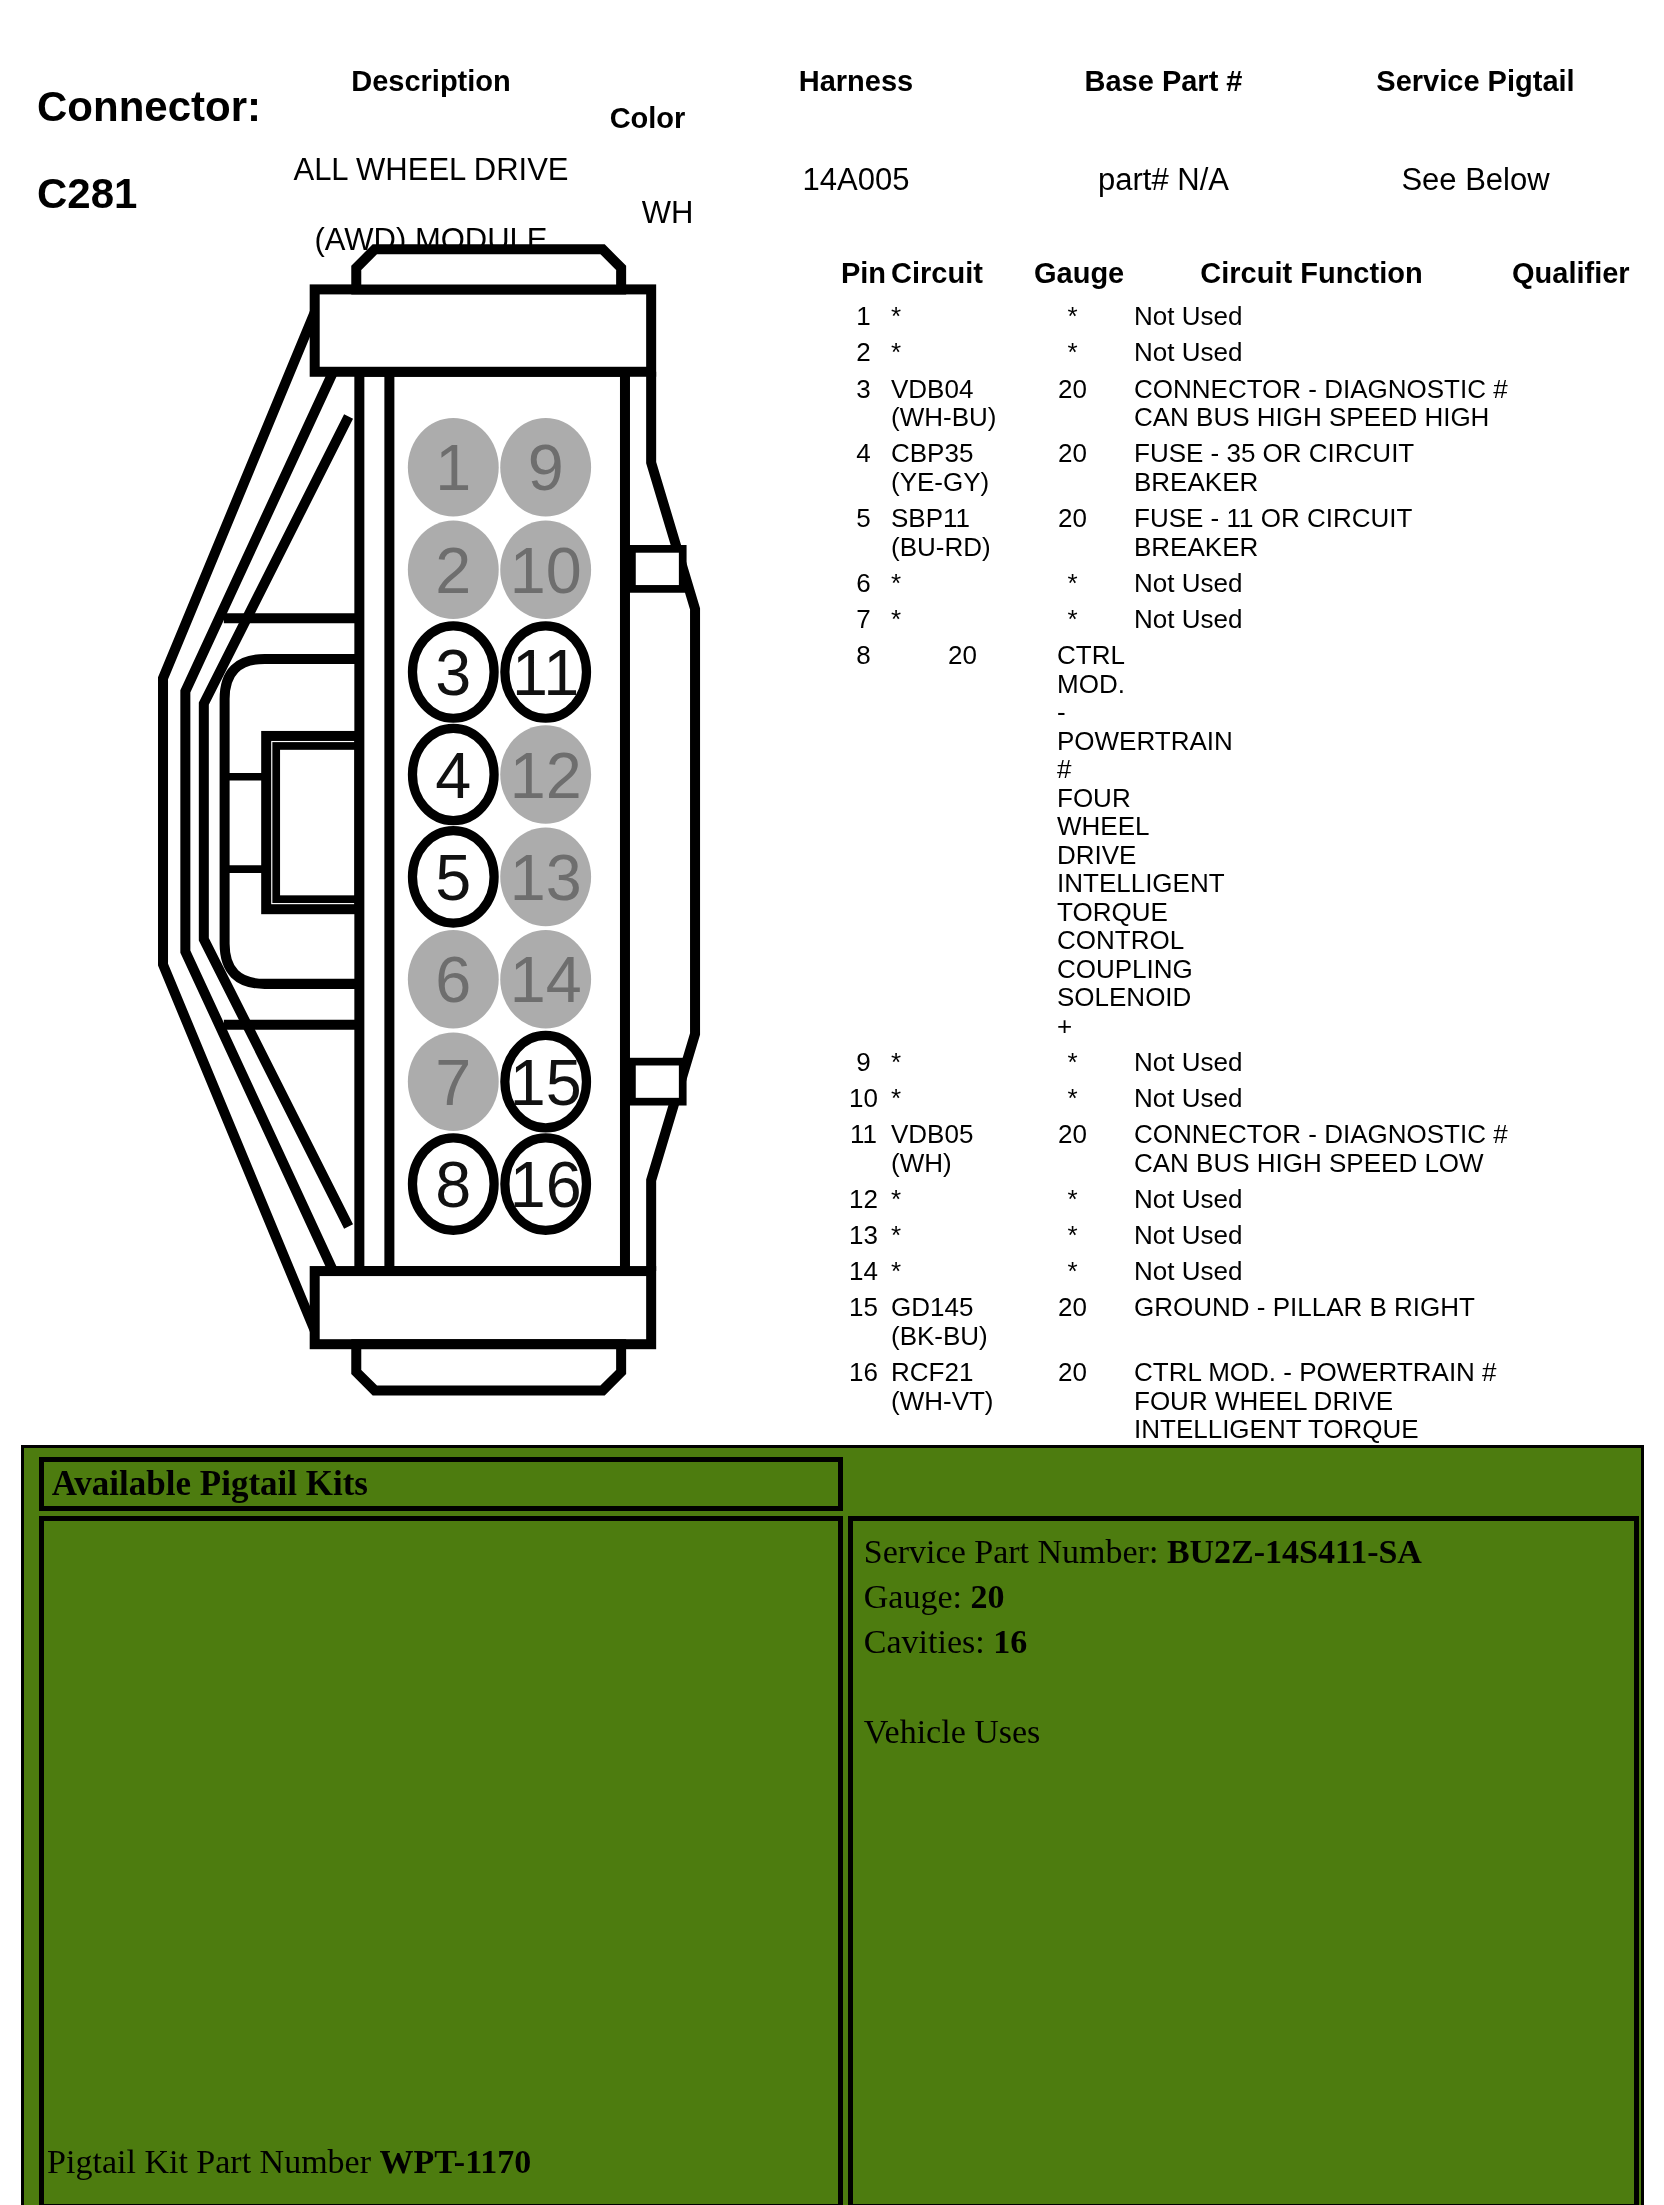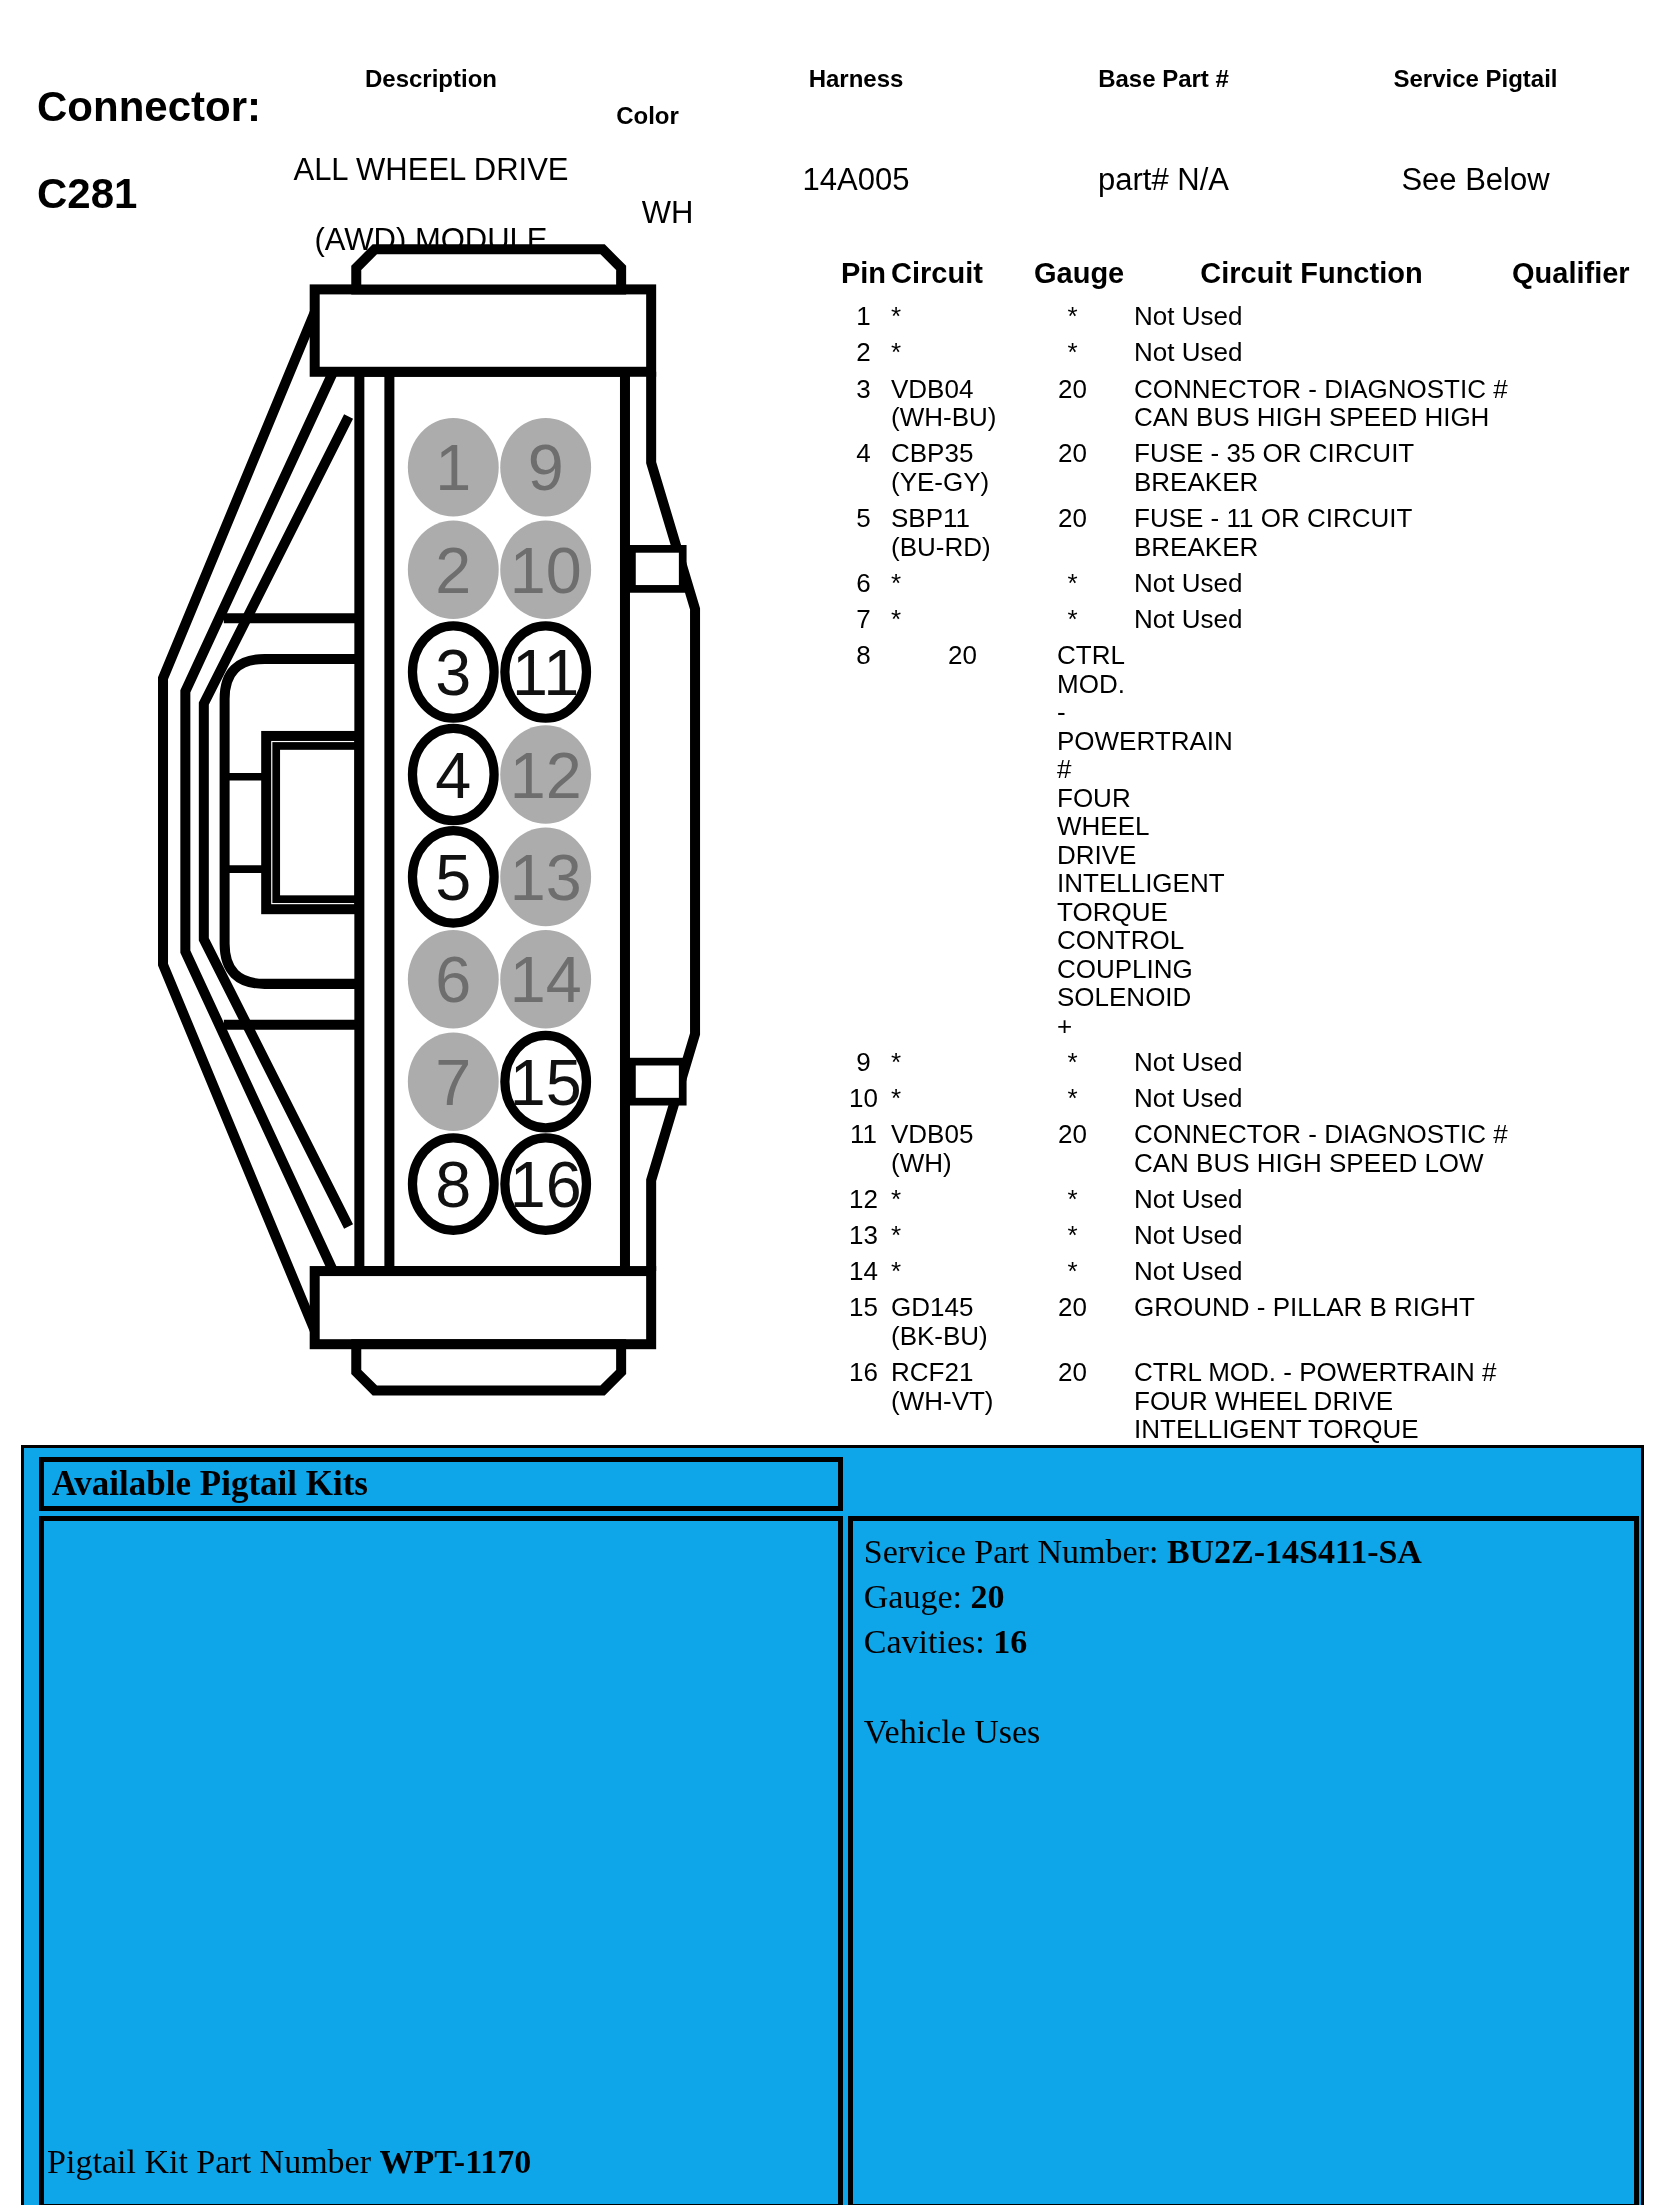--- a/index.html
+++ b/index.html
@@ -4,21 +4,21 @@
 <title>Connector C281</title>
 <style>
   html,body{margin:0;padding:0;background:#fff;}
   .page{position:relative;width:1664px;height:2205px;background:#ffffff;overflow:hidden;
         font-family:"Liberation Sans",sans-serif;color:#000;}
   .abs{position:absolute;}
 
   
   .conn-label{font-size:42px;font-weight:bold;line-height:1;}
   .hdr-col{text-align:center;}
-  .hdr-label{font-size:24px;font-weight:bold;line-height:1.1;}
+  .hdr-label{font-size:29px;font-weight:bold;line-height:1.1;}
   .hdr-value{font-size:31px;line-height:1.1;}
 
   
   .pin-table{left:836px;top:216px;width:798px;margin-top:40px;}
   .t-head,.t-row{display:grid;grid-template-columns:55px 143px 77px 401px 116px;}
   .t-head{font-size:29px;font-weight:bold;line-height:34px;margin-bottom:12.3px;}
   .t-row{font-size:26px;line-height:28.5px;margin-bottom:7.7px;}
   .c-pin{text-align:center;}
   .c-circuit{text-align:left;}
   .c-gauge{text-align:center;}
@@ -31,21 +31,21 @@
   .outline.thin{stroke-width:10;}
   .outline.white{fill:#fff;}
   .pin-unused{fill:#ACACAC;stroke:none;}
   .pin-used{fill:#fff;stroke:#000;stroke-width:12;}
   .pin-num{font-family:"Liberation Sans",sans-serif;font-size:84px;text-anchor:middle;}
   .pin-num.u{fill:#6E6E6E;}
   .pin-num.k{fill:#111;}
 
   
   .serif{font-family:"Liberation Serif",serif;}
-  .box{position:absolute;box-sizing:border-box;border:5.4px solid #000;background:#0ea5e9;}
+  .box{position:absolute;box-sizing:border-box;border:5.4px solid #000;background:#4d7c0f;}
   .outer-box{left:21px;top:1445px;width:1623px;height:771px;border-width:3.1px;}
   .title-box{left:39px;top:1457px;width:804px;height:54px;}
   .title-box .t{font-size:35px;font-weight:bold;line-height:43px;padding-left:7.7px;}
   .left-box{left:39px;top:1516px;width:804px;height:693px;}
   .right-box{left:848px;top:1516px;width:791px;height:693px;padding:7.7px 0 0 10.8px;}
   .right-box p{margin:0;font-size:34px;line-height:45px;}
   .right-box .vu{margin-top:45px;}
   .right-box ul{margin:39px 0 0 0;padding-left:77px;}
   .right-box li{font-size:34px;line-height:45px;}
   .kit-line{position:absolute;left:3.1px;top:621px;font-size:34px;line-height:40px;}

